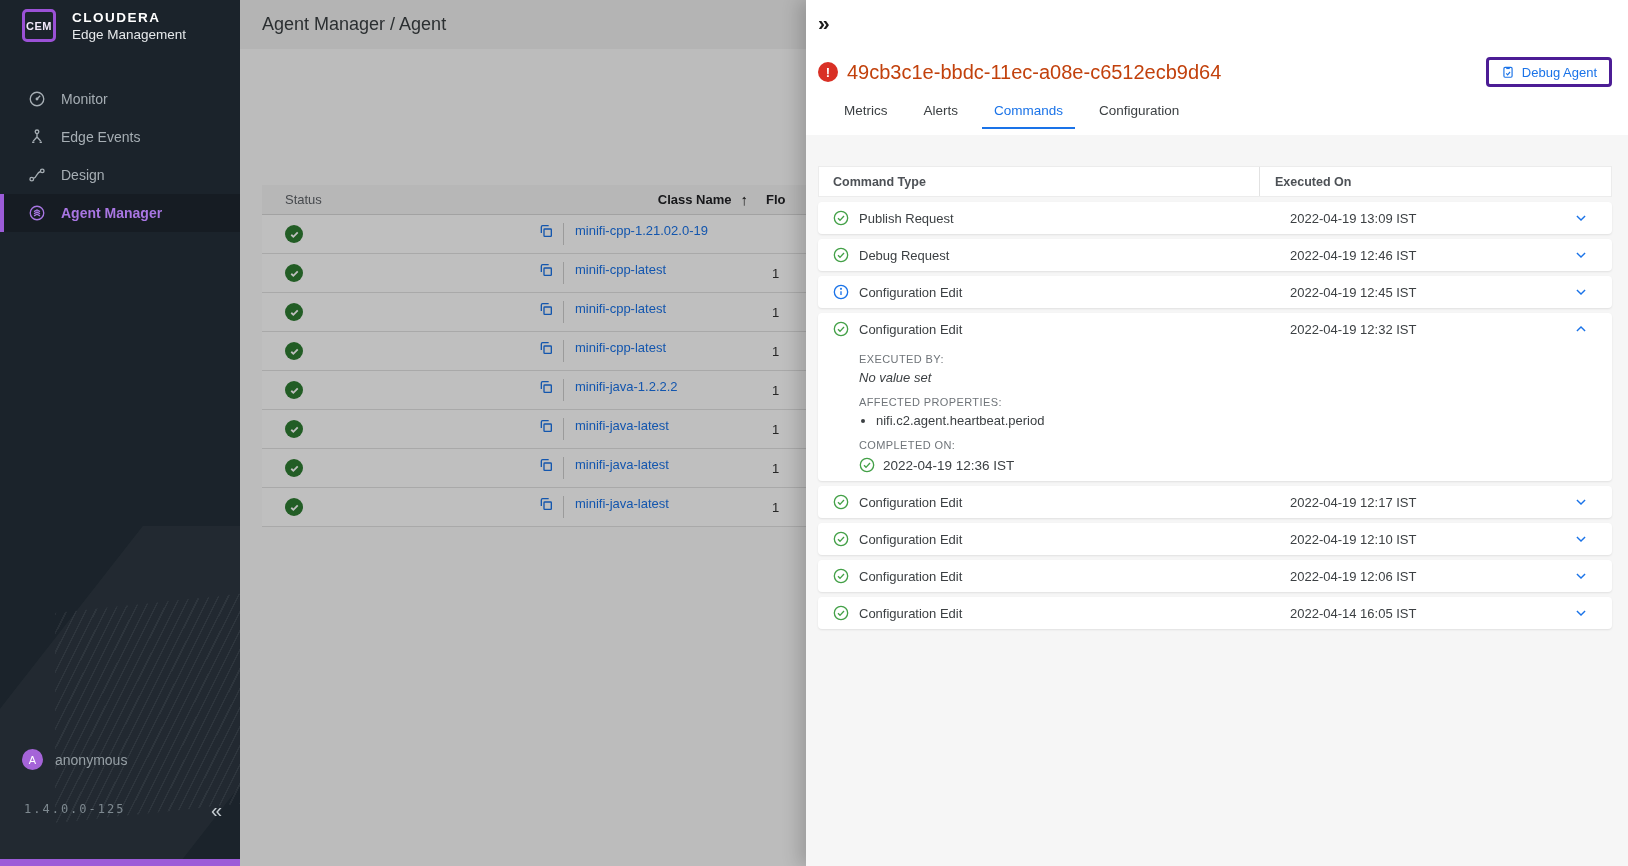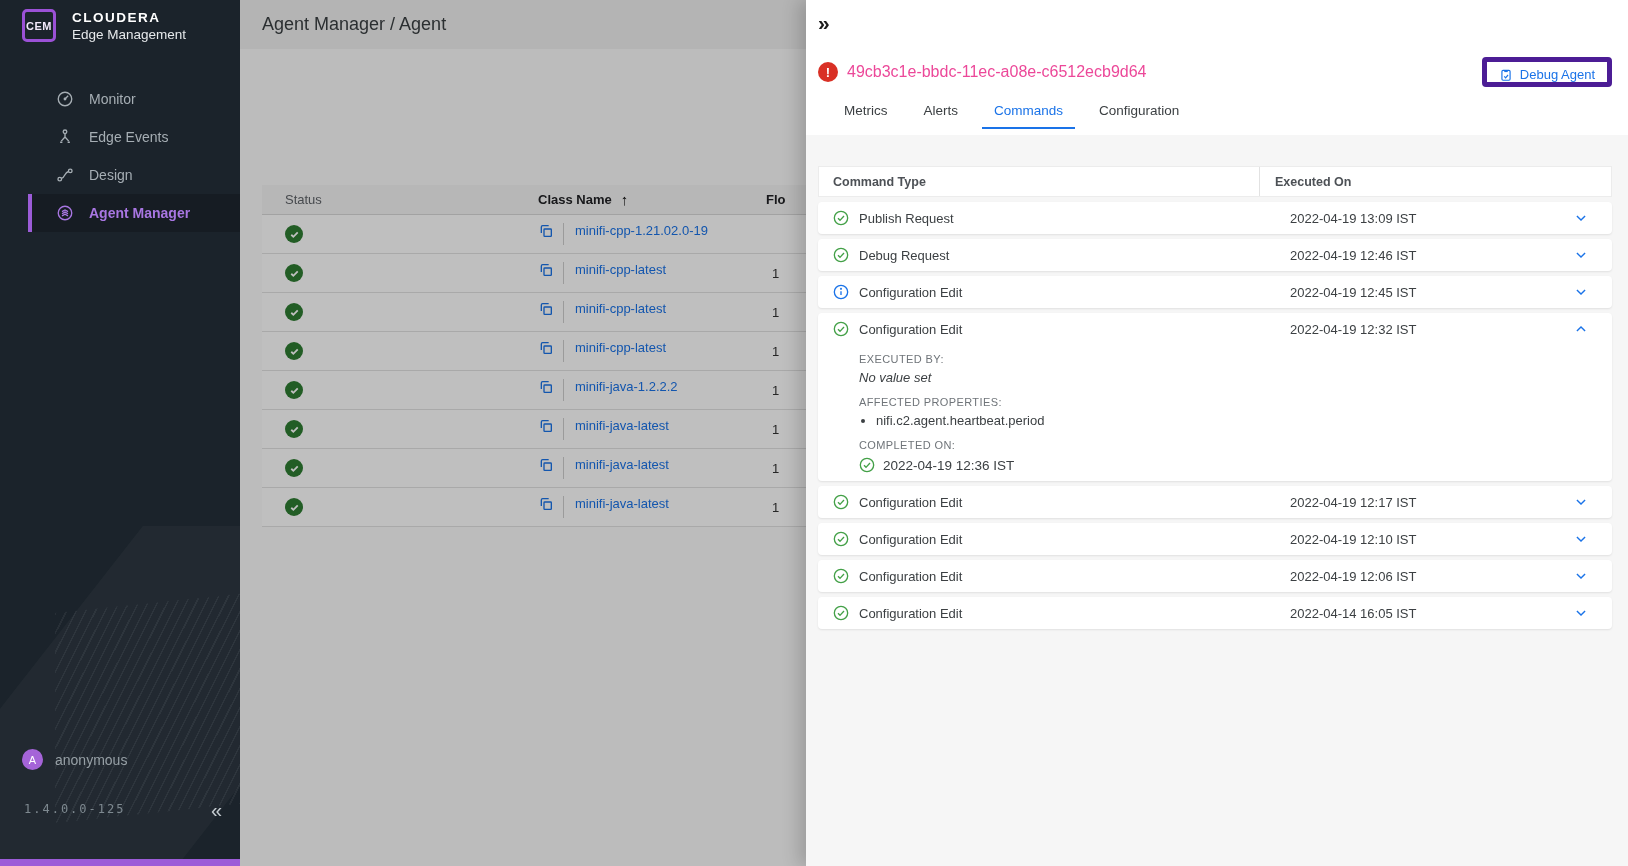--- a/index.html
+++ b/index.html
@@ -8,21 +8,21 @@
 
   
   .sidebar { position:absolute; left:0; top:0; width:240px; height:866px;
     background:#1b232b; z-index:30; overflow:hidden; }
   .logo-row { display:flex; align-items:center; gap:16px; padding:9px 0 0 22px; }
   .cem-badge { width:34px; height:33px; border:3px solid #9b51d6; border-radius:5px;
     color:#f2e9fb; font-weight:bold; font-size:11px; letter-spacing:.5px;
     display:flex; align-items:center; justify-content:center; background:transparent; }
   .brand-top { color:#fff; font-weight:bold; font-size:13.5px; letter-spacing:1.5px; }
   .brand-bottom { color:#e6e9eb; font-size:13.5px; margin-top:2px; }
-  .nav { margin-top:38px;margin-left:28px; }
+  .nav { margin-top:38px; }
   .nav-item { height:38px; display:flex; align-items:center; gap:15px;
     padding-left:24px; border-left:4px solid transparent; font-size:14px;
     color:#a6aeb4; cursor:pointer; }
   .nav-item .nicon { width:18px; height:18px; display:flex; }
   .nav-item.active { color:#a876e2; background:#161c23; border-left-color:#9c5cd8; font-weight:bold; }
   .stripe-band { position:absolute; bottom:55px; left:55px; width:230px; height:210px;
     background:repeating-linear-gradient(118deg, rgba(255,255,255,0.055) 0 1.5px, transparent 1.5px 9px);
     transform:skewY(-6deg); }
   .diag-band { position:absolute; bottom:0; right:-70px; width:300px; height:340px;
     background:rgba(255,255,255,0.03); transform:skewX(-38deg); }
@@ -36,21 +36,21 @@
   .bottom-accent { position:absolute; bottom:0; left:0; width:100%; height:7px; background:#9c5cd8; }
 
   
   .main { position:absolute; left:240px; top:0; right:0; height:866px; background:#fbfbfb; z-index:10; }
   .page-header { height:49px; background:#f0f0f0; display:flex; align-items:center;
     padding-left:22px; font-size:18px; color:#3a3f42; }
   .agents-table { position:absolute; left:22px; top:185px; width:1100px; font-size:13px; }
   .at-header { display:flex; align-items:center; height:30px; background:#f5f5f5;
     border-bottom:1px solid #d8d8d8; }
   .h-status { width:276px; padding-left:23px; color:#5f6368; }
-  .h-class { width:210px; font-weight:bold; color:#202124; display:flex; align-items:center; }
+  .h-class { width:210px; font-weight:bold; color:#202124; display:flex; align-items:center;justify-content:flex-end; }
   .sort-arrow { margin-left:9px; font-size:15px; color:#111; font-weight:normal; }
   .h-flow { width:90px; padding-left:18px; font-weight:bold; color:#202124; white-space:nowrap; overflow:hidden; }
   .at-row { display:flex; align-items:center; height:39px; background:#fff; border-bottom:1px solid #e2e2e2; }
   .c-status { width:276px; padding-left:23px; }
   .ok-badge { width:18px; height:18px; border-radius:50%; background:#2e7d32;
     display:flex; align-items:center; justify-content:center; }
   .c-class { width:210px; display:flex; }
   .copy-ic { width:16px; height:16px; display:flex; cursor:pointer; }
   .vdiv { width:1px; height:22px; background:#cfcfcf; margin:0 11px 0 9px; }
   .agent-link { color:#1a73e8; cursor:pointer; text-decoration:none; }
@@ -59,23 +59,23 @@
 
   
   .drawer { position:absolute; left:806px; top:0; width:822px; height:866px; background:#fff;
     z-index:40; box-shadow:-8px 0 16px rgba(0,0,0,0.16); }
   .drawer-collapse { position:absolute; top:12px; left:12px; font-size:21px; color:#1c1c1c;
     font-weight:bold; cursor:pointer; line-height:1; }
   .title-row { position:absolute; top:57px; left:12px; right:16px; display:flex; align-items:center; }
   .error-badge { width:20px; height:20px; border-radius:50%; background:#d93025; color:#fff;
     font-weight:bold; font-size:13px; display:flex; align-items:center; justify-content:center;
     margin-right:9px; flex:none; }
-  .agent-id { font-size:16px; color:#ec4899; }
-  .debug-btn { margin-left:auto; height:30px; display:flex; align-items:flex-end; gap:7px;
-    border:5px solid #4c1d95; border-radius:4px; background:#fff; color:#1a73e8;
+  .agent-id { font-size:20px; color:#c2410c; }
+  .debug-btn { margin-left:auto; height:30px; display:flex; align-items:center; gap:7px;
+    border:3px solid #4c1d95; border-radius:4px; background:#fff; color:#1a73e8;
     font-size:13px; padding:0 12px; cursor:pointer; font-family:inherit; }
   .tabs { position:absolute; top:103px; left:26px; display:flex; }
   .tab { padding:0 12px 9px; margin-right:12px; font-size:13.5px; color:#3c4043;
     border-bottom:2px solid transparent; cursor:pointer; }
   .tab.active { color:#1a73e8; border-bottom-color:#1a73e8;text-align:right; }
   .commands-area { position:absolute; top:135px; left:0; right:0; bottom:0;
     background:#f6f6f6; padding:31px 16px 0 12px; }
   .cmd-header { height:31px; background:#fff; border:1px solid #ececec; display:flex;
     align-items:center; margin-bottom:5px; font-size:12.5px; font-weight:bold; color:#4d5156; }
   .cmd-header .hc1 { width:441px; height:100%; display:flex; align-items:center;

